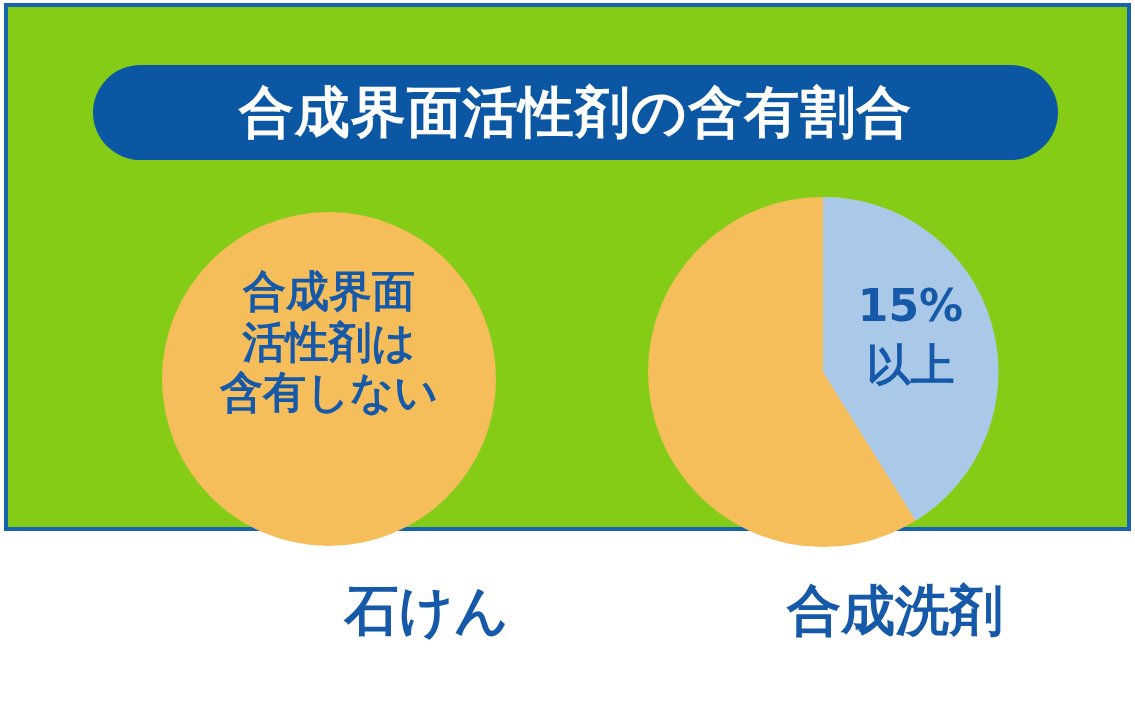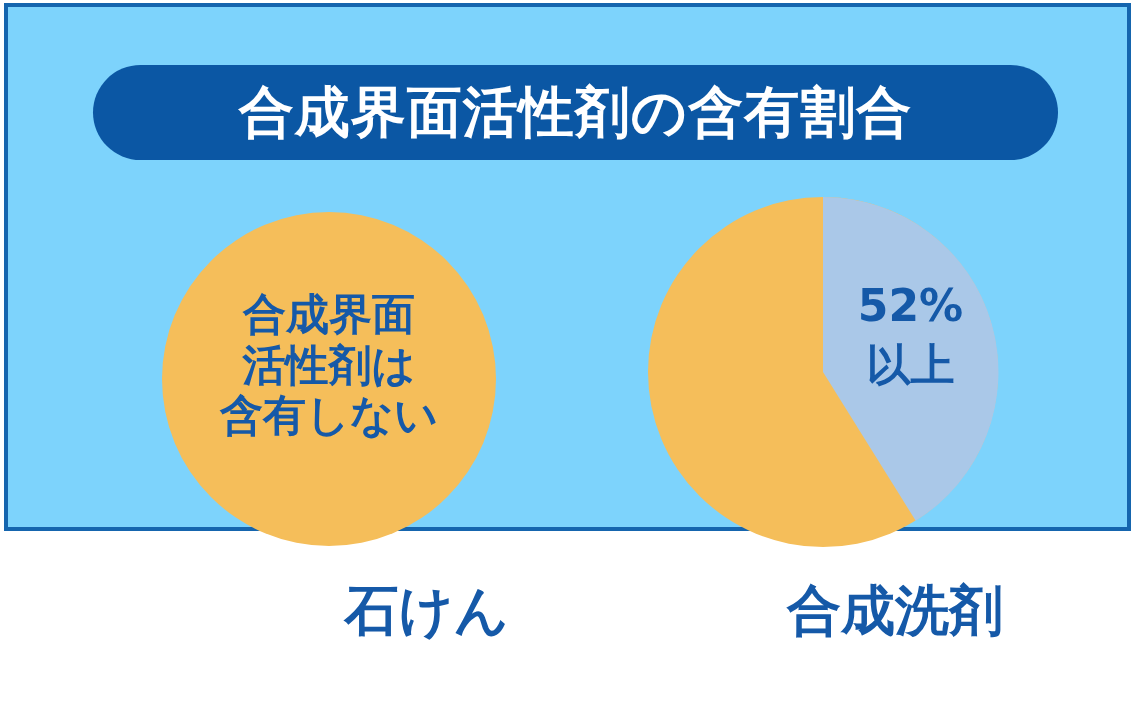--- a/index.html
+++ b/index.html
@@ -17,21 +17,21 @@
   }
   
   #frame {
     position: absolute;
     left: 4px;
     top: 3px;
     width: 1127px;
     height: 528px;
     box-sizing: border-box;
     border: 4px solid #1565AE;
-    background: #7dd3fc;
+    background: #84cc16;
   }
   
   #title-banner {
     position: absolute;
     left: 85px;
     top: 58px;
     width: 965px;
     height: 95px;
     background: #0B57A4;
     border-radius: 48px;
@@ -68,21 +68,21 @@
   .pie-center-text {
     position: absolute;
     color: #1559A8;
     font-weight: bold;
     text-align: center;
     line-height: 1.18;
     white-space: pre-line;
   }
   #left-pie-text {
     left: 0;
-    top: 87px;
+    top: 64px;
     width: 360px;
     font-size: 43px;
     letter-spacing: 0px;
   }
   #right-pie-text {
     left: 185px;
     top: 84px;
     width: 165px;
     font-size: 44px;
     text-align: center;
@@ -128,21 +128,21 @@
 
     <div id="pie-group-right" class="pie-group">
       <div class="pie-holder">
         <svg class="pie-svg" width="360" height="355" viewBox="0 0 360 355">
 
           <circle cx="180" cy="180" r="175" fill="#F5BE5A"></circle>
 
           <path d="M 180 180 L 180 5 A 175 175 0 0 1 272.7 328.7 Z" fill="#AAC8E8"></path>
         </svg>
         <div class="pie-label-overlay">
-          <div id="right-pie-text" class="pie-center-text">52%
+          <div id="right-pie-text" class="pie-center-text">15%
 以上</div>
         </div>
       </div>
       <div id="cat-label-right" class="cat-label">合成洗剤</div>
     </div>
 
   </div>
 </div>
 
 </body></html>

